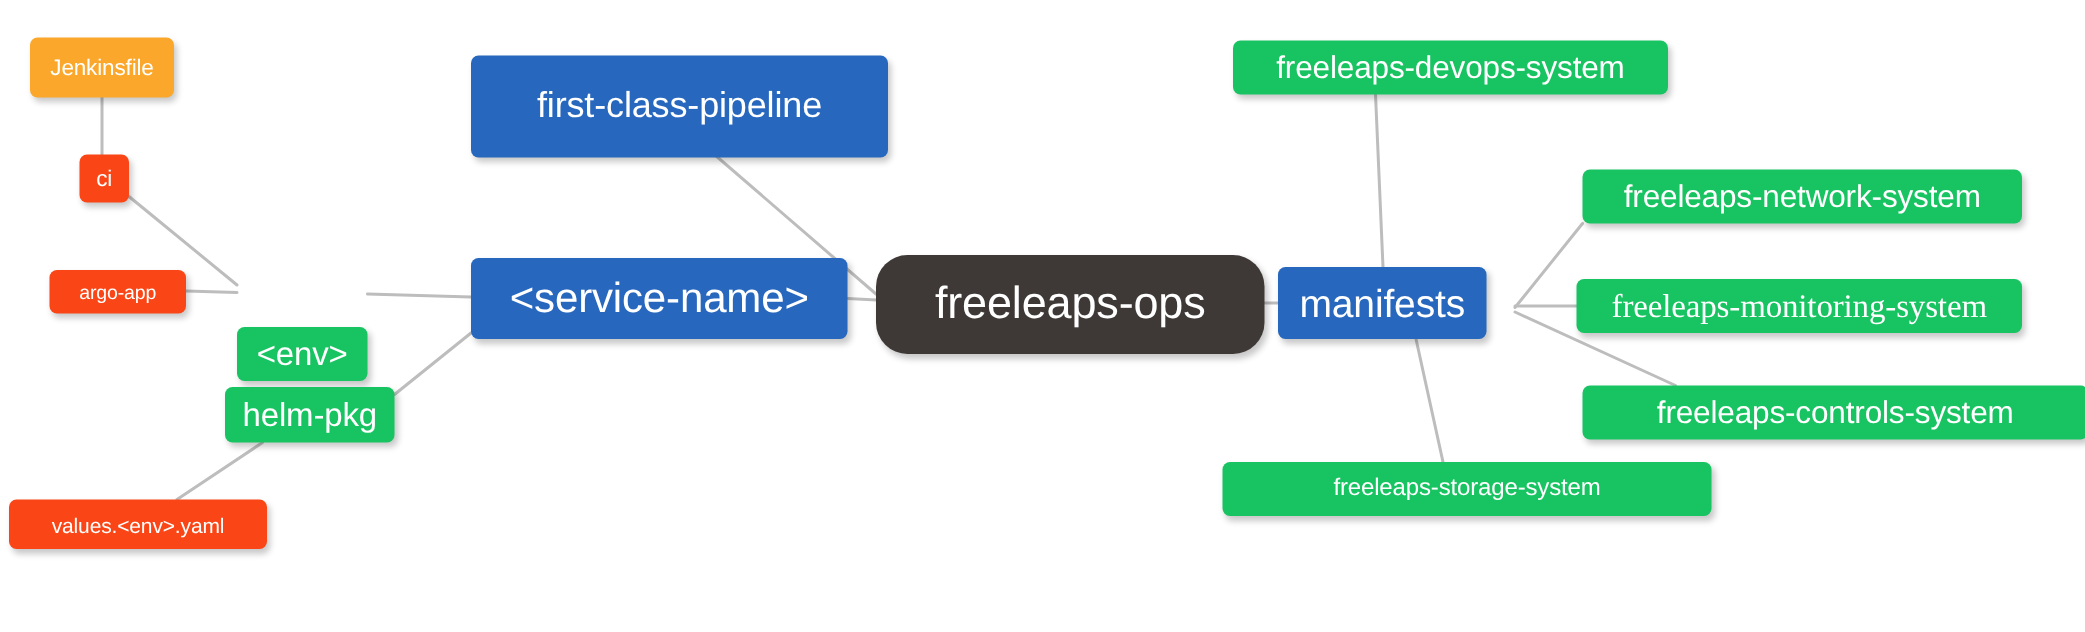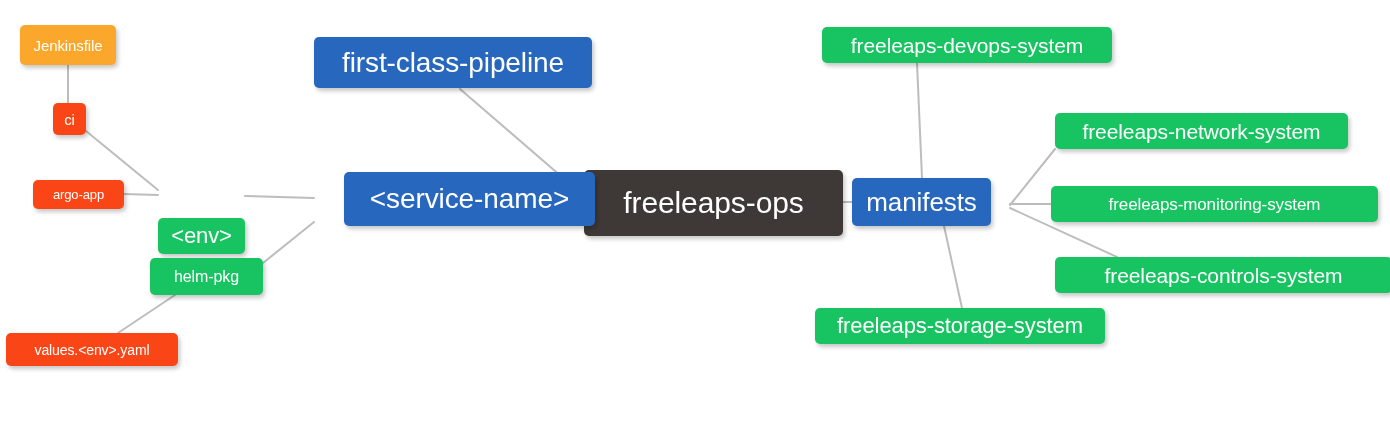--- a/index.html
+++ b/index.html
@@ -33,21 +33,21 @@
     align-items: center;
     justify-content: center;
     border-radius: 5px;
     color: #ffffff;
     white-space: nowrap;
     letter-spacing: -0.1px;
     box-shadow: 2px 3px 4px rgba(0,0,0,0.22);
     line-height: 1;
     padding: 0 10px;
   }
-  .node.root        { background: #3e3936; }
+  .node.root        { background: #3e3936; border-radius: 21px; }
   .node.blue        { background: #2767be; }
   .node.green       { background: #18c462; }
   .node.red         { background: #fa4616; }
   .node.orange      { background: #faa72b; }
 </style>
 </head>
 <body>
 
 <div id="canvas">
   <svg id="edge-layer" viewBox="0 0 1390 421" xmlns="http://www.w3.org/2000/svg">
@@ -61,28 +61,28 @@
       <line x1="158" y1="195" x2="124" y2="194" stroke="#bdbdbd" stroke-width="2" stroke-linecap="round"></line>
       <line x1="175" y1="295" x2="118" y2="333" stroke="#bdbdbd" stroke-width="2" stroke-linecap="round"></line>
       <line x1="922" y1="178" x2="917" y2="63" stroke="#bdbdbd" stroke-width="2" stroke-linecap="round"></line>
       <line x1="1010" y1="205" x2="1055" y2="149" stroke="#bdbdbd" stroke-width="2" stroke-linecap="round"></line>
       <line x1="1010" y1="204" x2="1051" y2="204" stroke="#bdbdbd" stroke-width="2" stroke-linecap="round"></line>
       <line x1="1010" y1="208" x2="1117" y2="257" stroke="#bdbdbd" stroke-width="2" stroke-linecap="round"></line>
       <line x1="944" y1="226" x2="962" y2="308" stroke="#bdbdbd" stroke-width="2" stroke-linecap="round"></line>
     </svg>
   <div id="node-layer">
       <div class="node root" style="left: 584px; top: 170px; width: 259px; height: 66px; font-size: 30px;">freeleaps-ops</div>
-      <div class="node blue" style="left: 314px; top: 37px; width: 278px; height: 51px; font-size: 28px;">first-class-pipeline</div>
-      <div class="node blue" style="left: 314px; top: 172px; width: 251px; height: 54px; font-size: 28px; margin-left: 30px;">&lt;service-name&gt;</div>
+      <div class="node blue" style="left: 314px; top: 37px; width: 278px; height: 68px; font-size: 24px;">first-class-pipeline</div>
+      <div class="node blue" style="left: 314px; top: 172px; width: 251px; height: 54px; font-size: 28px;">&lt;service-name&gt;</div>
       <div class="node blue" style="left: 852px; top: 178px; width: 139px; height: 48px; font-size: 26px;">manifests</div>
       <div class="node green" style="left: 158px; top: 178px; width: 87px; height: 36px; font-size: 22px; margin-top: 40px;">&lt;env&gt;</div>
-      <div class="node green" style="left: 150px; top: 258px; width: 113px; height: 37px; font-size: 16px;">helm-pkg</div>
+      <div class="node green" style="left: 150px; top: 258px; width: 113px; height: 37px; font-size: 22px;">helm-pkg</div>
       <div class="node orange" style="left: 20px; top: 25px; width: 96px; height: 40px; font-size: 15px;">Jenkinsfile</div>
       <div class="node red" style="left: 53px; top: 103px; width: 33px; height: 32px; font-size: 15px;">ci</div>
       <div class="node red" style="left: 33px; top: 180px; width: 91px; height: 29px; font-size: 13px;">argo-app</div>
       <div class="node red" style="left: 6px; top: 333px; width: 172px; height: 33px; font-size: 14px;">values.&lt;env&gt;.yaml</div>
       <div class="node green" style="left: 798px; top: 27px; width: 290px; height: 36px; font-size: 21px; margin-left: 24px;">freeleaps-devops-system</div>
       <div class="node green" style="left: 1055px; top: 113px; width: 293px; height: 36px; font-size: 21px; text-align: center;">freeleaps-network-system</div>
-      <div class="node green" style="left: 1051px; top: 186px; width: 327px; height: 36px; font-size: 17px;">freeleaps-monitoring-system</div>
+      <div class="node green" style="left: 1051px; top: 186px; width: 297px; height: 36px; font-size: 22px; font-family: Liberation Serif, serif;">freeleaps-monitoring-system</div>
       <div class="node green" style="left: 1055px; top: 257px; width: 337px; height: 36px; font-size: 21px;">freeleaps-controls-system</div>
-      <div class="node green" style="left: 815px; top: 308px; width: 290px; height: 36px; font-size: 22px;">freeleaps-storage-system</div>
+      <div class="node green" style="left: 815px; top: 308px; width: 326px; height: 36px; font-size: 16px;">freeleaps-storage-system</div>
     </div>
 </div>
 
 </body></html>

